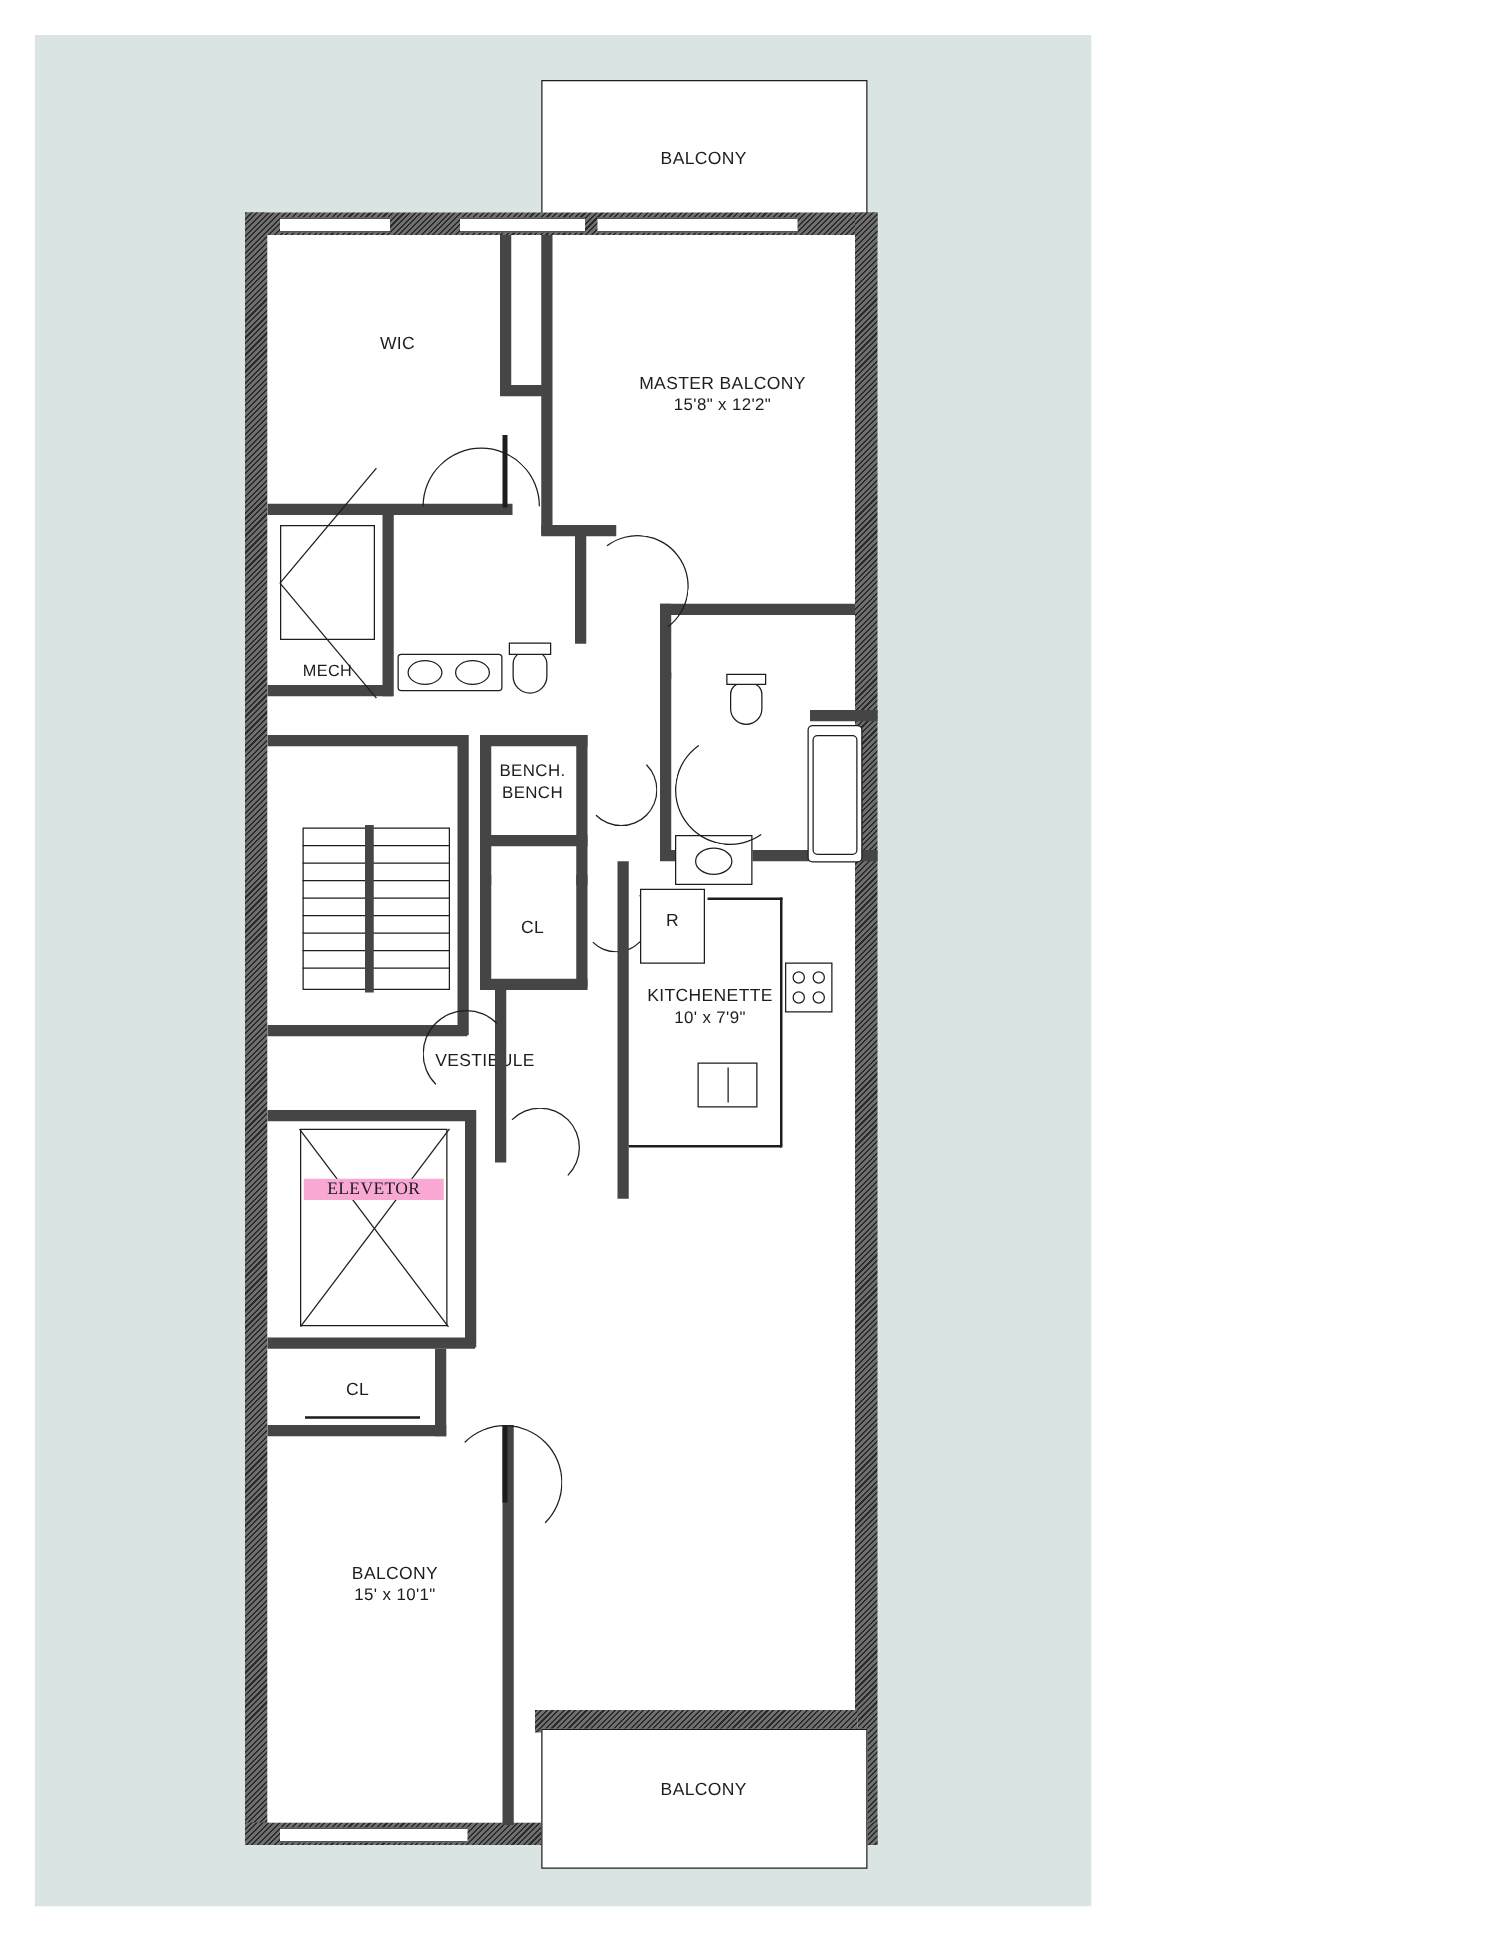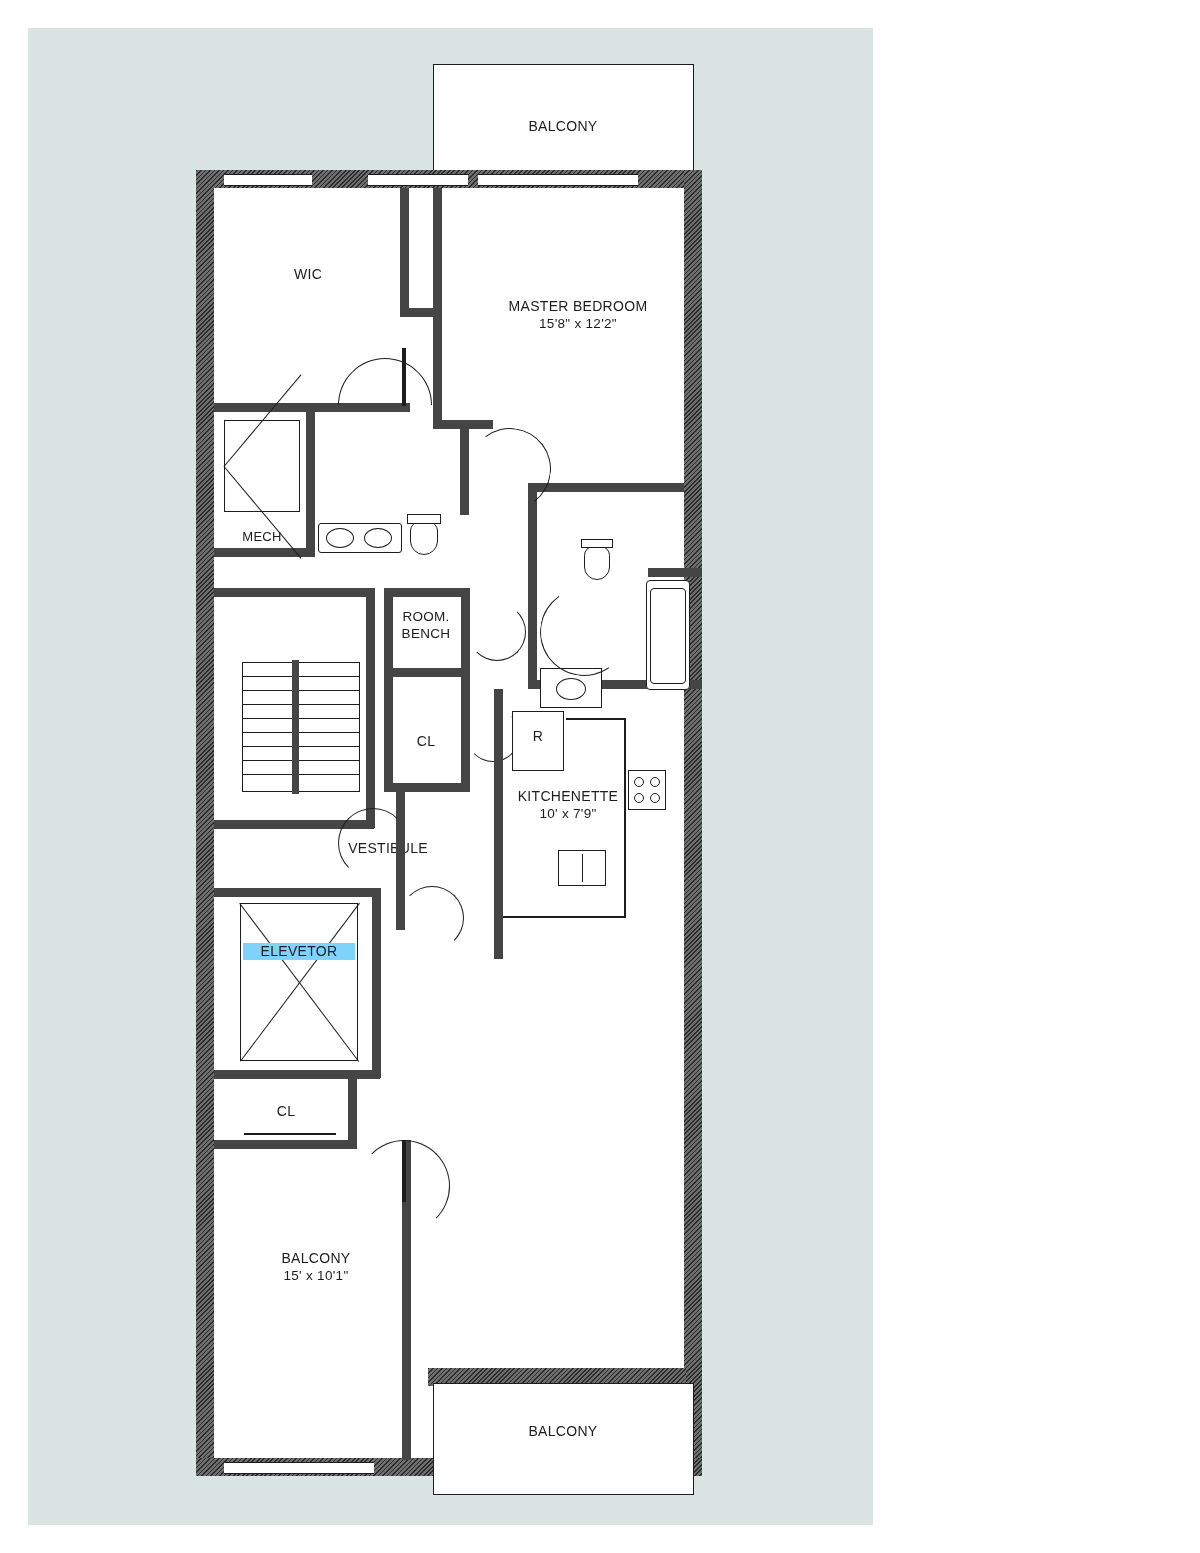--- a/index.html
+++ b/index.html
@@ -59,35 +59,35 @@
 
       <div class="white" style="left:186px;top:160px;width:470px;height:1270px;"></div>
 
       <div class="win" style="left:196px;top:146px;width:88px;height:10px;"></div>
       <div class="win" style="left:340px;top:146px;width:100px;height:10px;"></div>
       <div class="win" style="left:450px;top:146px;width:160px;height:10px;"></div>
 
       <div class="wall" style="left:372px;top:160px;width:9px;height:128px;"></div>
       <div class="wall" style="left:372px;top:280px;width:38px;height:9px;"></div>
       <div class="wall" style="left:186px;top:375px;width:196px;height:9px;"></div>
-      <div class="rm-label" style="left:240px;top:238px;width:80px;">
+      <div class="rm-label" style="left:250px;top:238px;width:80px;">
         <span>WIC</span>
       </div>
 
       <div class="door-arc" style="left:310px;top:330px;width:92px;height:92px;border-color:#1d1d1d;
                   border-right-color:transparent;border-bottom-color:transparent;transform:rotate(45deg);"></div>
       <div class="line" style="left:374px;top:320px;width:4px;height:58px;"></div>
 
       <div class="wall" style="left:405px;top:160px;width:9px;height:240px;"></div>
       <div class="wall" style="left:405px;top:392px;width:60px;height:9px;"></div>
       <div class="wall" style="left:432px;top:392px;width:9px;height:95px;"></div>
       <div class="wall" style="left:500px;top:455px;width:156px;height:9px;"></div>
       <div class="wall" style="left:500px;top:455px;width:9px;height:60px;"></div>
       <div class="rm-label" style="left:450px;top:270px;width:200px;">
-        <span>MASTER BEDROOM</span>
+        <span>MASTER BALCONY</span>
         <span class="dim">15'8" x 12'2"</span>
       </div>
       <div class="door-arc" style="left:441px;top:400px;width:80px;height:80px;
                   border-color:#1d1d1d;border-left-color:transparent;border-bottom-color:transparent;transform:rotate(8deg);"></div>
 
       <div class="wall" style="left:186px;top:520px;width:100px;height:9px;"></div>
       <div class="wall" style="left:278px;top:384px;width:9px;height:145px;"></div>
       <div class="thin" style="left:196px;top:392px;width:76px;height:92px;"></div>
       <div class="line" style="left:196px;top:438px;width:120px;height:1px;transform:rotate(50deg);transform-origin:left center;"></div>
       <div class="line" style="left:196px;top:438px;width:120px;height:1px;transform:rotate(-50deg);transform-origin:left center;"></div>
@@ -111,21 +111,21 @@
       <div class="thin" style="left:512px;top:640px;width:62px;height:40px;"></div>
       <div class="thin" style="left:528px;top:650px;width:30px;height:22px;border-radius:50%;"></div>
       <div class="door-arc" style="left:512px;top:560px;width:86px;height:86px;
                   border-color:#1d1d1d;border-right-color:transparent;border-top-color:transparent;transform:rotate(10deg);"></div>
 
       <div class="wall" style="left:356px;top:560px;width:9px;height:120px;"></div>
       <div class="wall" style="left:356px;top:560px;width:86px;height:9px;"></div>
       <div class="wall" style="left:433px;top:560px;width:9px;height:120px;"></div>
       <div class="wall" style="left:356px;top:640px;width:86px;height:9px;"></div>
       <div class="rm-label" style="left:360px;top:580px;width:76px;font-size:13.5px;">
-        <span>ROOM.</span>
+        <span>BENCH.</span>
         <span class="dim">BENCH</span>
       </div>
       <div class="door-arc" style="left:440px;top:575px;width:56px;height:56px;
                   border-color:#1d1d1d;border-left-color:transparent;border-top-color:transparent;"></div>
 
       <div class="wall" style="left:356px;top:672px;width:9px;height:90px;"></div>
       <div class="wall" style="left:433px;top:672px;width:9px;height:90px;"></div>
       <div class="wall" style="left:356px;top:755px;width:86px;height:9px;"></div>
       <div class="rm-label" style="left:368px;top:705px;width:60px;">
         <span>CL</span>
@@ -155,21 +155,21 @@
                   border-color:#1d1d1d;border-right-color:transparent;border-bottom-color:transparent;"></div>
       <div class="door-arc" style="left:372px;top:858px;width:62px;height:62px;
                   border-color:#1d1d1d;border-left-color:transparent;border-bottom-color:transparent;"></div>
 
       <div class="wall" style="left:186px;top:860px;width:166px;height:9px;"></div>
       <div class="wall" style="left:344px;top:860px;width:9px;height:190px;"></div>
       <div class="wall" style="left:186px;top:1042px;width:166px;height:9px;"></div>
       <div class="thin" style="left:212px;top:875px;width:118px;height:158px;"></div>
       <div class="line" style="left:212px;top:875px;width:198px;height:1px;transform:rotate(53deg);transform-origin:left top;"></div>
       <div class="line" style="left:212px;top:1033px;width:198px;height:1px;transform:rotate(-53deg);transform-origin:left top;"></div>
-      <div class="rm-label" style="left:215px;top:915px;width:112px;background:#7dd3fc;">
+      <div class="rm-label" style="left:215px;top:915px;width:112px;background:#f9a8d4;font-family:Liberation Serif, serif;">
         <span>ELEVETOR</span>
       </div>
 
       <div class="wall" style="left:320px;top:1051px;width:9px;height:70px;"></div>
       <div class="wall" style="left:186px;top:1112px;width:143px;height:9px;"></div>
       <div class="rm-label" style="left:228px;top:1075px;width:60px;">
         <span>CL</span>
       </div>
       <div class="line" style="left:216px;top:1105px;width:92px;height:2px;"></div>
 

